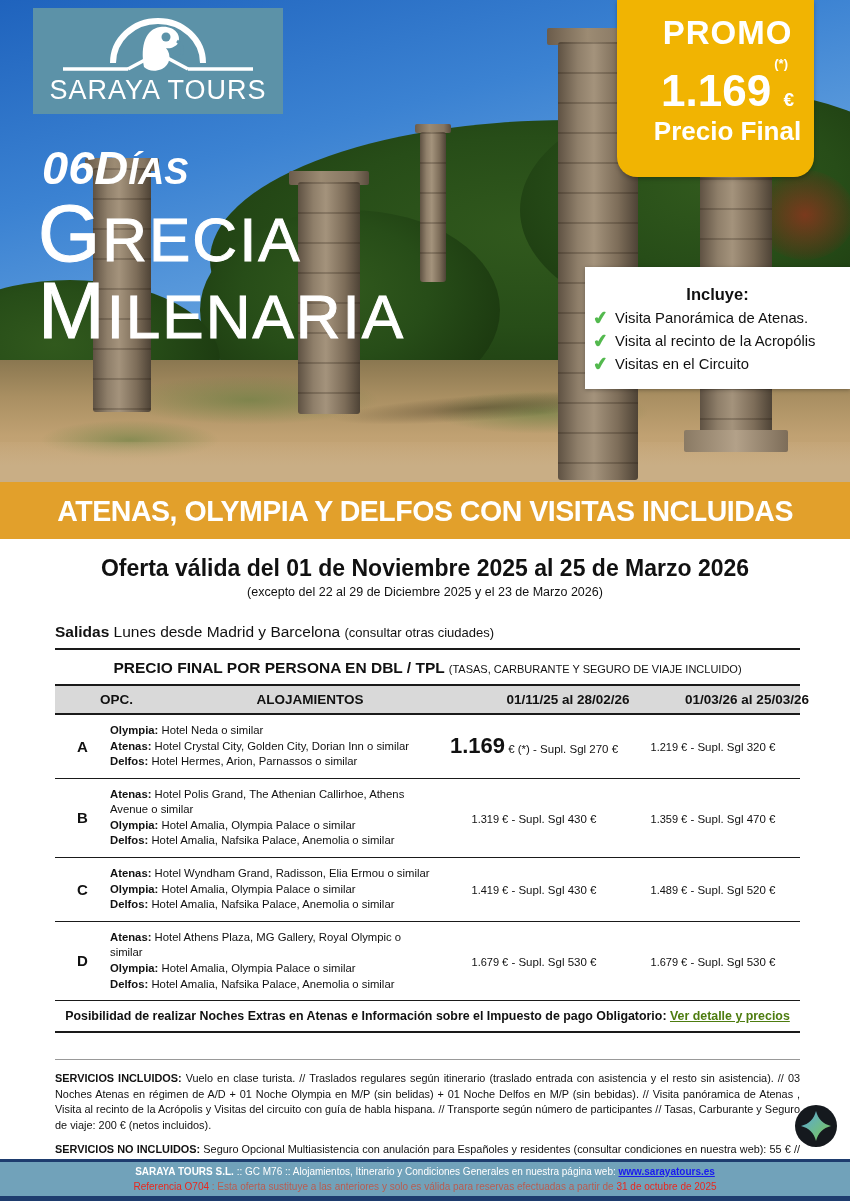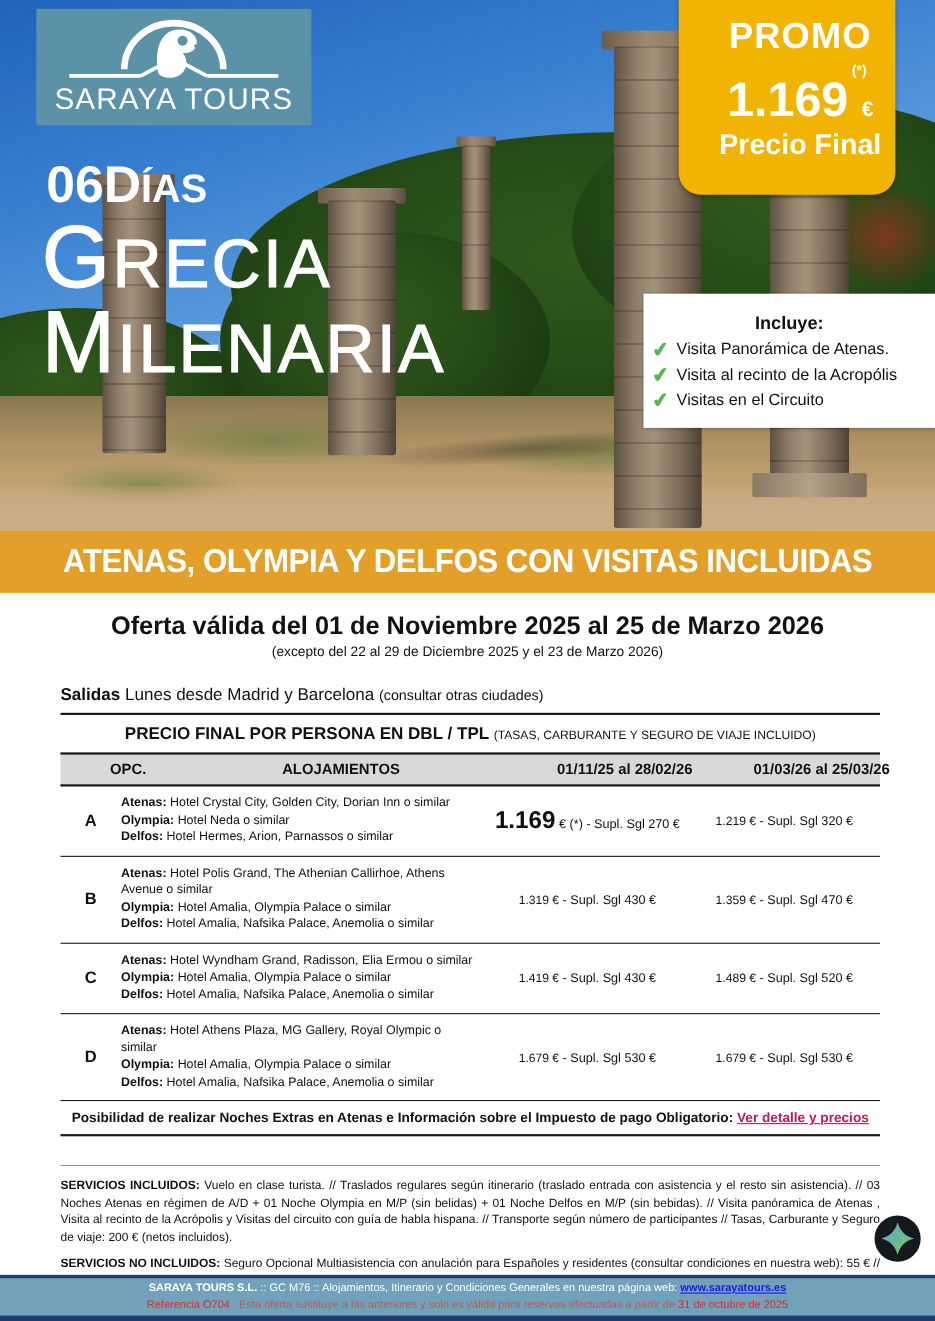--- a/index.html
+++ b/index.html
@@ -44,21 +44,21 @@
   .logo-box{position:absolute;left:33px;top:8px;width:250px;height:106px;background:#5c92a8;
         display:flex;flex-direction:column;align-items:center;justify-content:center;}
   .logo-text{color:#fff;font-weight:normal;font-size:27px;letter-spacing:1px;margin-top:-4px;}
   .promo{position:absolute;left:617px;top:0;width:173px;height:177px;background:#f1b402;
         border-radius:0 0 20px 20px;color:#fff;text-align:center;box-shadow:0 2px 4px rgba(0,0,0,.25);padding-left:24px;}
   .promo-word{font-size:33px;font-weight:bold;letter-spacing:1px;margin-top:14px;}
   .promo-ast{font-size:13px;font-weight:bold;text-align:right;padding-right:26px;margin-top:4px;}
   .promo-price{font-size:44px;font-weight:bold;line-height:1;margin-top:-2px;}
   .promo-eur{font-size:19px;font-weight:bold;}
   .promo-final{font-size:26px;font-weight:bold;margin-top:3px;}
-  .days{position:absolute;left:42px;top:144px;color:#fff;font-weight:bold;line-height:1;}
+  .days{position:absolute;left:42px;top:144px;color:#fff;font-weight:bold;line-height:1;font-style:italic;}
   .d-big{font-size:47px;}  .d-small{font-size:36px;}
   .big-title{position:absolute;left:38px;top:196px;color:#fff;line-height:.96;letter-spacing:2px;
         -webkit-text-stroke:1px #fff;}
   .bt-init{font-size:80px;}  .bt-rest{font-size:62px;}
   .includes{position:absolute;left:585px;top:267px;width:265px;height:122px;background:#fff;
         padding:18px 8px 0 8px;box-sizing:border-box;box-shadow:0 1px 4px rgba(0,0,0,.3);}
   .inc-title{text-align:center;font-weight:bold;font-size:16.5px;margin-bottom:5px;}
   .inc-item{display:flex;align-items:center;gap:7px;font-size:14.8px;margin:5px 0;}
   .check{color:#53b94e;font-weight:bold;font-size:18px;transform:rotate(-8deg);line-height:1;}
 
@@ -84,21 +84,21 @@
   .thead div{text-align:center;}
   .trow{display:grid;grid-template-columns:55px 332px 184px 174px;border-bottom:1.6px solid #1a1a1a;
         padding:8px 0;align-items:center;}
   .opc{text-align:center;font-weight:bold;font-size:15px;}
   .hotels{font-size:11.3px;line-height:1.38;padding-right:10px;}
   .price{text-align:center;}
   .pbig{font-size:22px;font-weight:bold;}
   .pmed{font-size:11px;}
   .psmall{font-size:11.5px;}
   .note-row{padding:8px 4px;text-align:center;font-size:12.4px;font-weight:bold;border-bottom:2.5px solid #1a1a1a;}
-  .note-row a{color:#be185d;text-decoration:underline;cursor:pointer;}
+  .note-row a{color:#4d7c0f;text-decoration:underline;cursor:pointer;}
 
   
   .fineprint{margin:26px 50px 0 55px;border-top:1px solid #999;padding-top:11px;
         font-size:10.9px;line-height:1.43;text-align:justify;}
   .fineprint p{margin:0 0 9px;}
 
   
   .float-badge{position:absolute;right:12px;top:1104px;width:44px;height:44px;cursor:pointer;}
 
   
@@ -197,22 +197,22 @@
     <div class="thead">
       <div>OPC.</div>
       <div>ALOJAMIENTOS</div>
       <div>01/11/25 al 28/02/26</div>
       <div>01/03/26 al 25/03/26</div>
     </div>
 
     <div class="trow">
       <div class="opc">A</div>
       <div class="hotels">
+        <div><b>Olympia:</b><span> Hotel Neda o similar</span></div>
         <div><b>Atenas:</b><span> Hotel Crystal City, Golden City, Dorian Inn o similar</span></div>
-        <div><b>Olympia:</b><span> Hotel Neda o similar</span></div>
         <div><b>Delfos:</b><span> Hotel Hermes, Arion, Parnassos o similar</span></div>
       </div>
       <div class="price"><span class="pbig">1.169</span><span class="psmall"> € (*) - Supl. Sgl 270 €</span></div>
       <div class="price"><span class="pmed">1.219 €</span><span class="psmall"> - Supl. Sgl 320 €</span></div>
     </div>
 
     <div class="trow">
       <div class="opc">B</div>
       <div class="hotels">
         <div><b>Atenas:</b><span> Hotel Polis Grand, The Athenian Callirhoe, Athens Avenue o similar</span></div>

